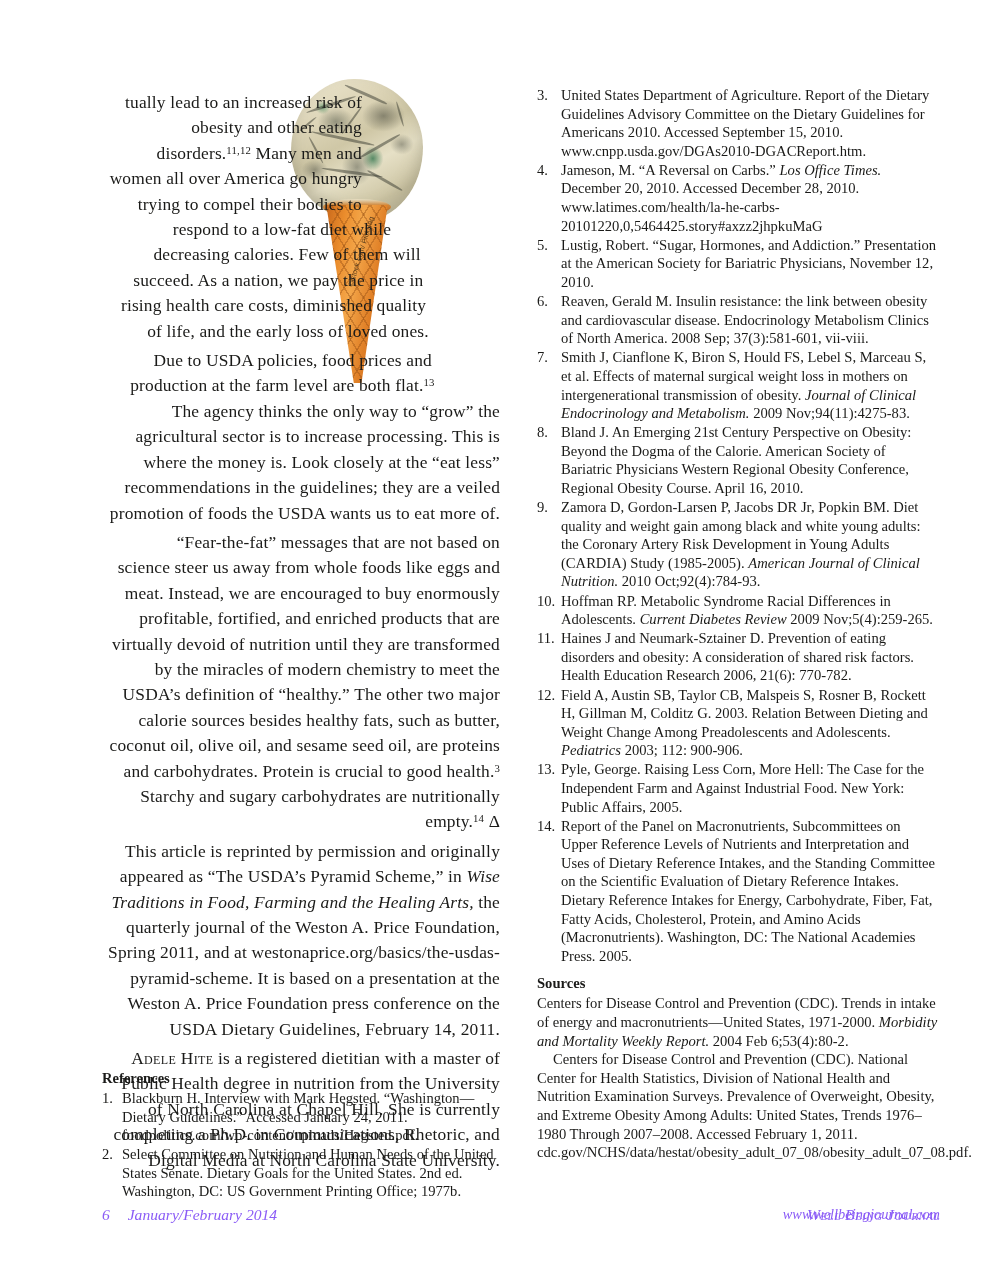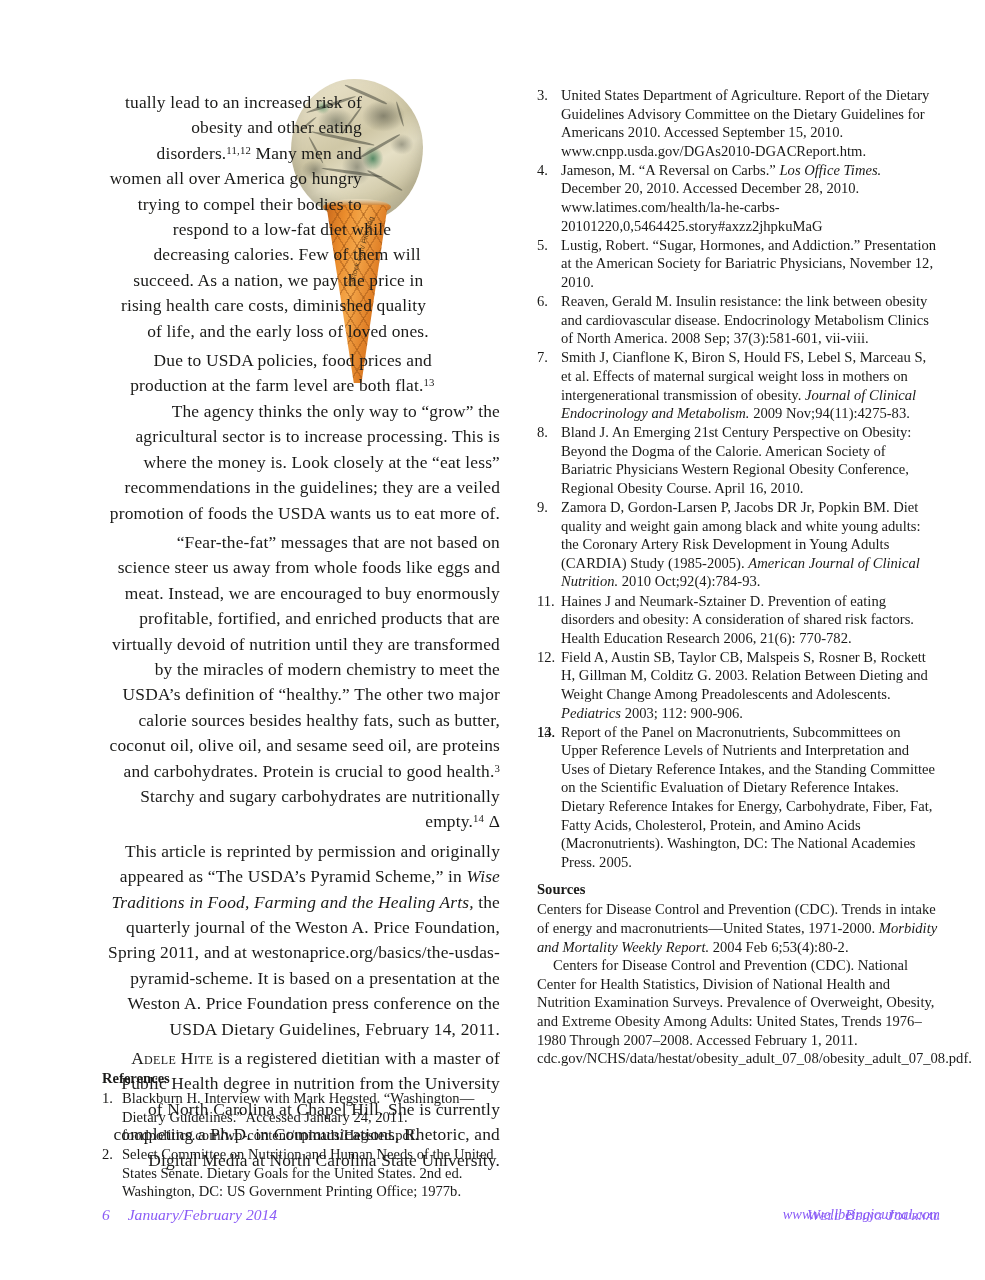--- a/index.html
+++ b/index.html
@@ -260,23 +260,24 @@
 
     <div class="col col-right">
       <ul class="ref-list" id="right-ref-list">
           <li class="ref-item"><span class="ref-num">3.</span><span><span>United States Department of Agriculture. Report of the Dietary Guidelines Advisory Committee on the Dietary Guidelines for Americans 2010. Accessed September 15, 2010. www.cnpp.usda.gov/DGAs2010-DGACReport.htm.</span></span></li>
           <li class="ref-item"><span class="ref-num">4.</span><span><span>Jameson, M. “A Reversal on Carbs.” </span><em>Los Office Times.</em><span> December 20, 2010. Accessed December 28, 2010. www.latimes.com/health/la-he-carbs-20101220,0,5464425.story#axzz2jhpkuMaG</span></span></li>
           <li class="ref-item"><span class="ref-num">5.</span><span><span>Lustig, Robert. “Sugar, Hormones, and Addiction.” Presentation at the American Society for Bariatric Physicians, November 12, 2010.</span></span></li>
           <li class="ref-item"><span class="ref-num">6.</span><span><span>Reaven, Gerald M. Insulin resistance: the link between obesity and cardiovascular disease. Endocrinology Metabolism Clinics of North America. 2008 Sep; 37(3):581-601, vii-viii.</span></span></li>
           <li class="ref-item"><span class="ref-num">7.</span><span><span>Smith J, Cianflone K, Biron S, Hould FS, Lebel S, Marceau S, et al. Effects of maternal surgical weight loss in mothers on intergenerational transmission of obesity. </span><em>Journal of Clinical Endocrinology and Metabolism.</em><span> 2009 Nov;94(11):4275-83.</span></span></li>
           <li class="ref-item"><span class="ref-num">8.</span><span><span>Bland J. An Emerging 21st Century Perspective on Obesity: Beyond the Dogma of the Calorie. American Society of Bariatric Physicians Western Regional Obesity Conference, Regional Obesity Course. April 16, 2010.</span></span></li>
           <li class="ref-item"><span class="ref-num">9.</span><span><span>Zamora D, Gordon-Larsen P, Jacobs DR Jr, Popkin BM. Diet quality and weight gain among black and white young adults: the Coronary Artery Risk Development in Young Adults (CARDIA) Study (1985-2005). </span><em>American Journal of Clinical Nutrition.</em><span> 2010 Oct;92(4):784-93.</span></span></li>
+          <li class="ref-item"><span class="ref-num">10.</span><span><span>Hoffman RP. Metabolic Syndrome Racial Differences in Adolescents. </span><em>Current Diabetes Review</em><span> 2009 Nov;5(4):259-265.</span></span></li>
           <li class="ref-item"><span class="ref-num">11.</span><span><span>Haines J and Neumark-Sztainer D. Prevention of eating disorders and obesity: A consideration of shared risk factors. Health Education Research 2006, 21(6): 770-782.</span></span></li>
           <li class="ref-item"><span class="ref-num">12.</span><span><span>Field A, Austin SB, Taylor CB, Malspeis S, Rosner B, Rockett H, Gillman M, Colditz G. 2003. Relation Between Dieting and Weight Change Among Preadolescents and Adolescents. </span><em>Pediatrics</em><span> 2003; 112: 900-906.</span></span></li>
-          <li class="ref-item"><span class="ref-num">13.</span></li>
+          <li class="ref-item"><span class="ref-num">13.</span><span><span>Pyle, George. Raising Less Corn, More Hell: The Case for the Independent Farm and Against Industrial Food. New York: Public Affairs, 2005.</span></span></li>
           <li class="ref-item"><span class="ref-num">14.</span><span><span>Report of the Panel on Macronutrients, Subcommittees on Upper Reference Levels of Nutrients and Interpretation and Uses of Dietary Reference Intakes, and the Standing Committee on the Scientific Evaluation of Dietary Reference Intakes. Dietary Reference Intakes for Energy, Carbohydrate, Fiber, Fat, Fatty Acids, Cholesterol, Protein, and Amino Acids (Macronutrients). Washington, DC: The National Academies Press. 2005.</span></span></li>
         </ul>
 
       <div class="section-head" style="margin-top:9px;">Sources</div>
       <div id="sources-list">
           <p class="src-p"><span>Centers for Disease Control and Prevention (CDC). Trends in intake of energy and macronutrients—United States, 1971-2000. </span><em>Morbidity and Mortality Weekly Report.</em><span> 2004 Feb 6;53(4):80-2.</span></p>
           <p class="src-p indent"><span>Centers for Disease Control and Prevention (CDC). National Center for Health Statistics, Division of National Health and Nutrition Examination Surveys. Prevalence of Overweight, Obesity, and Extreme Obesity Among Adults: United States, Trends 1976–1980 Through 2007–2008. Accessed February 1, 2011. cdc.gov/NCHS/data/hestat/obesity_adult_07_08/obesity_adult_07_08.pdf.</span></p>
         </div>
     </div>
   </div>

